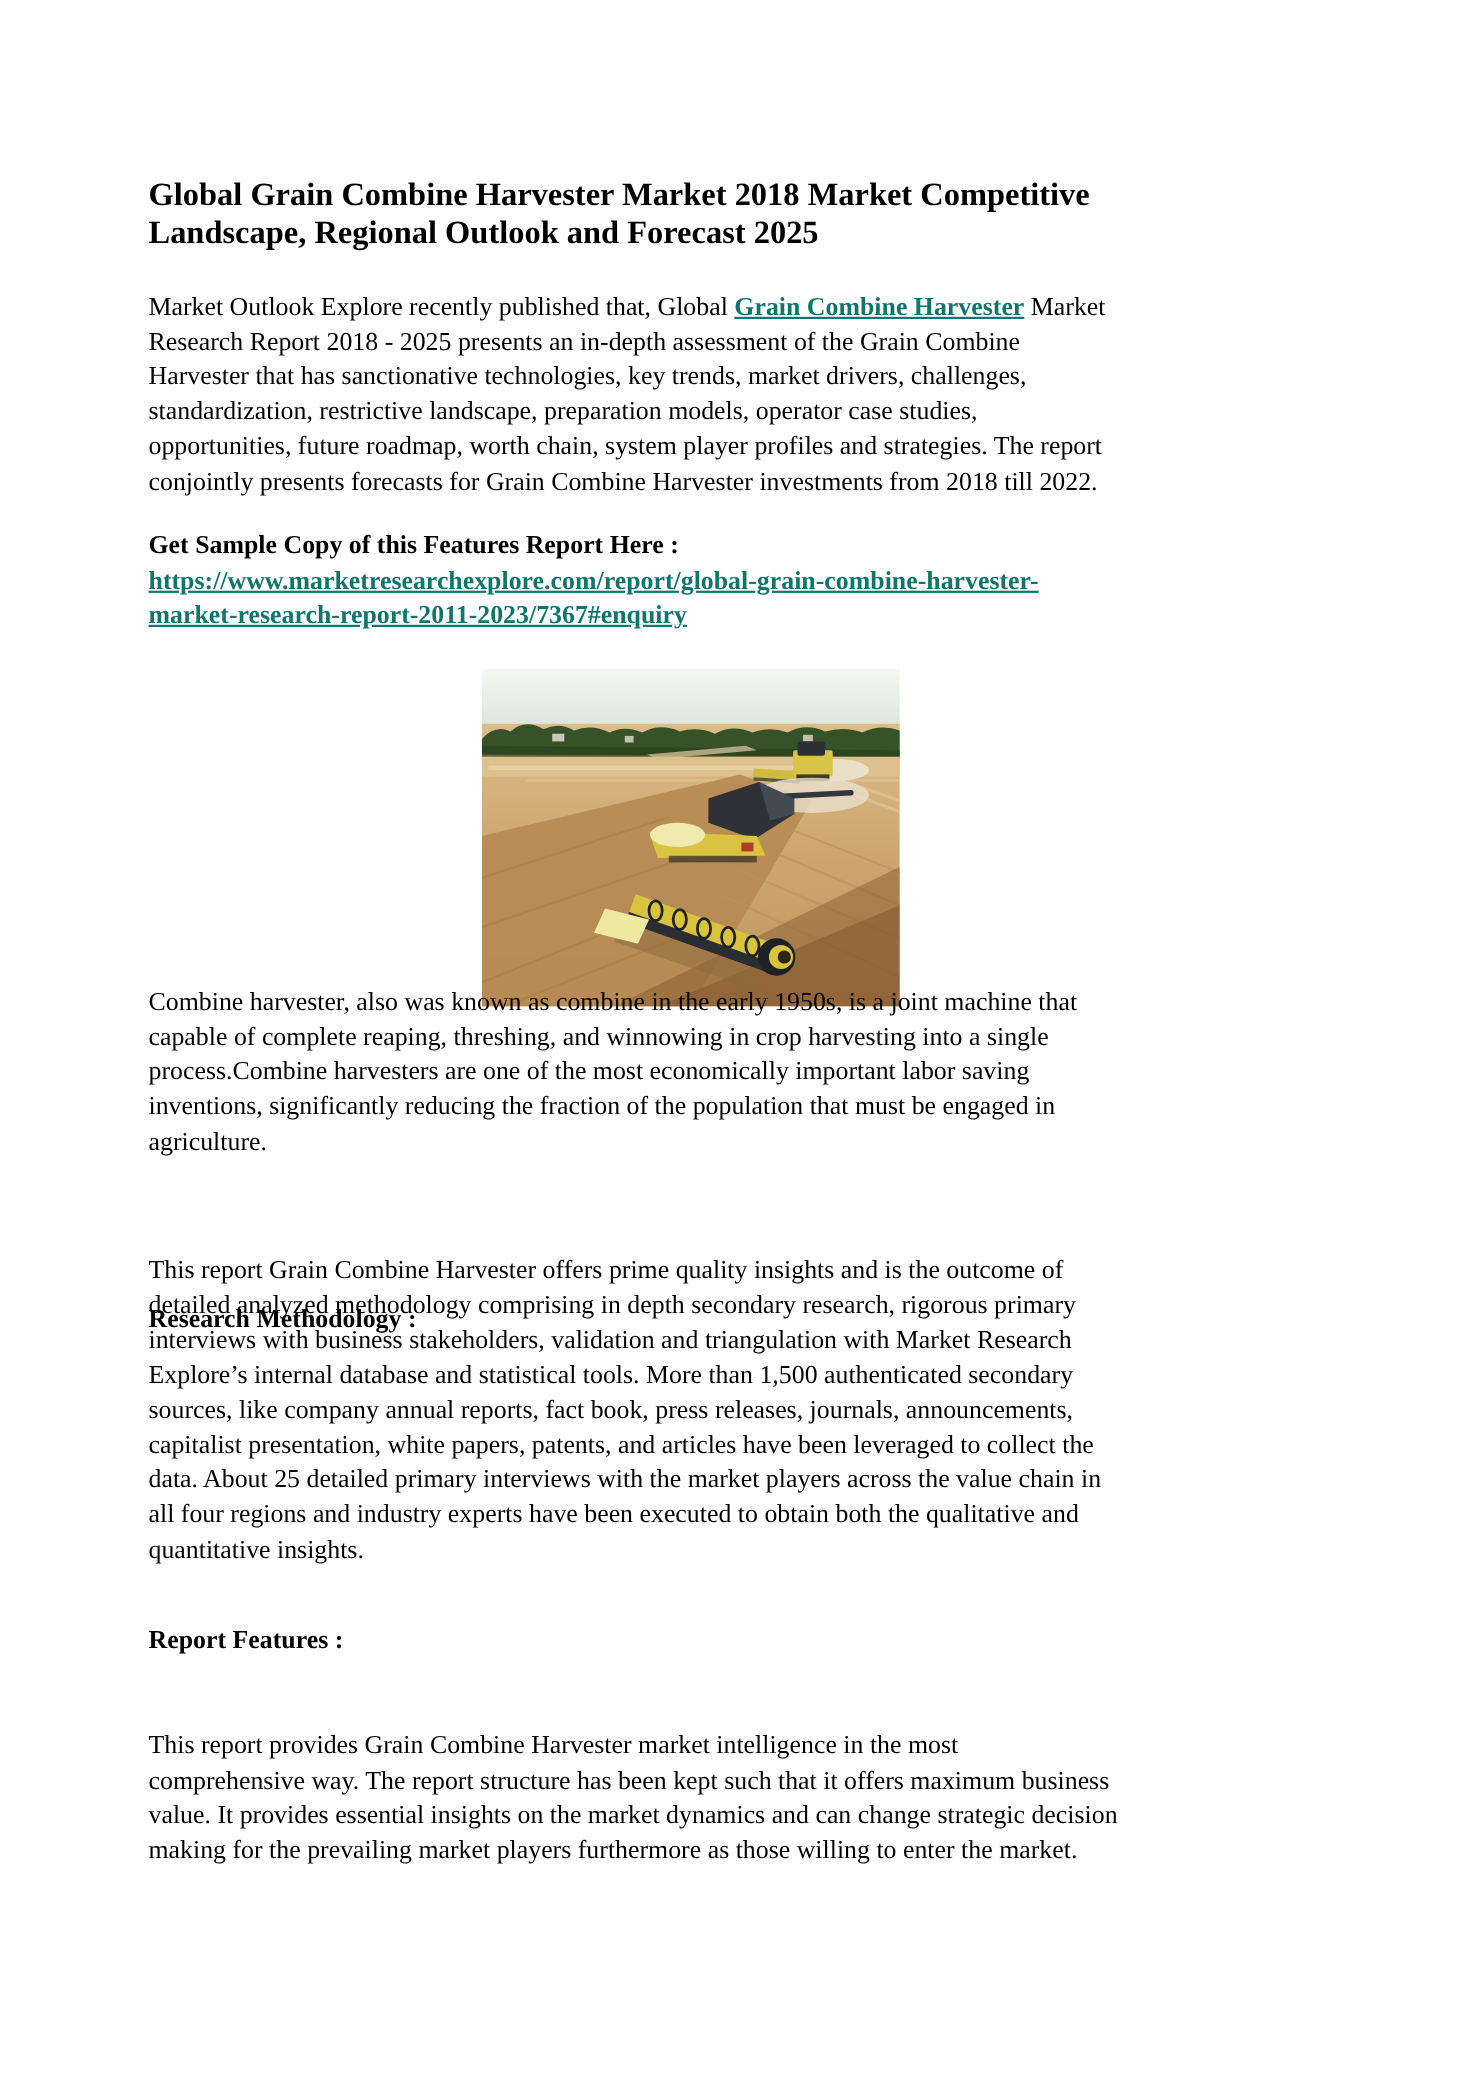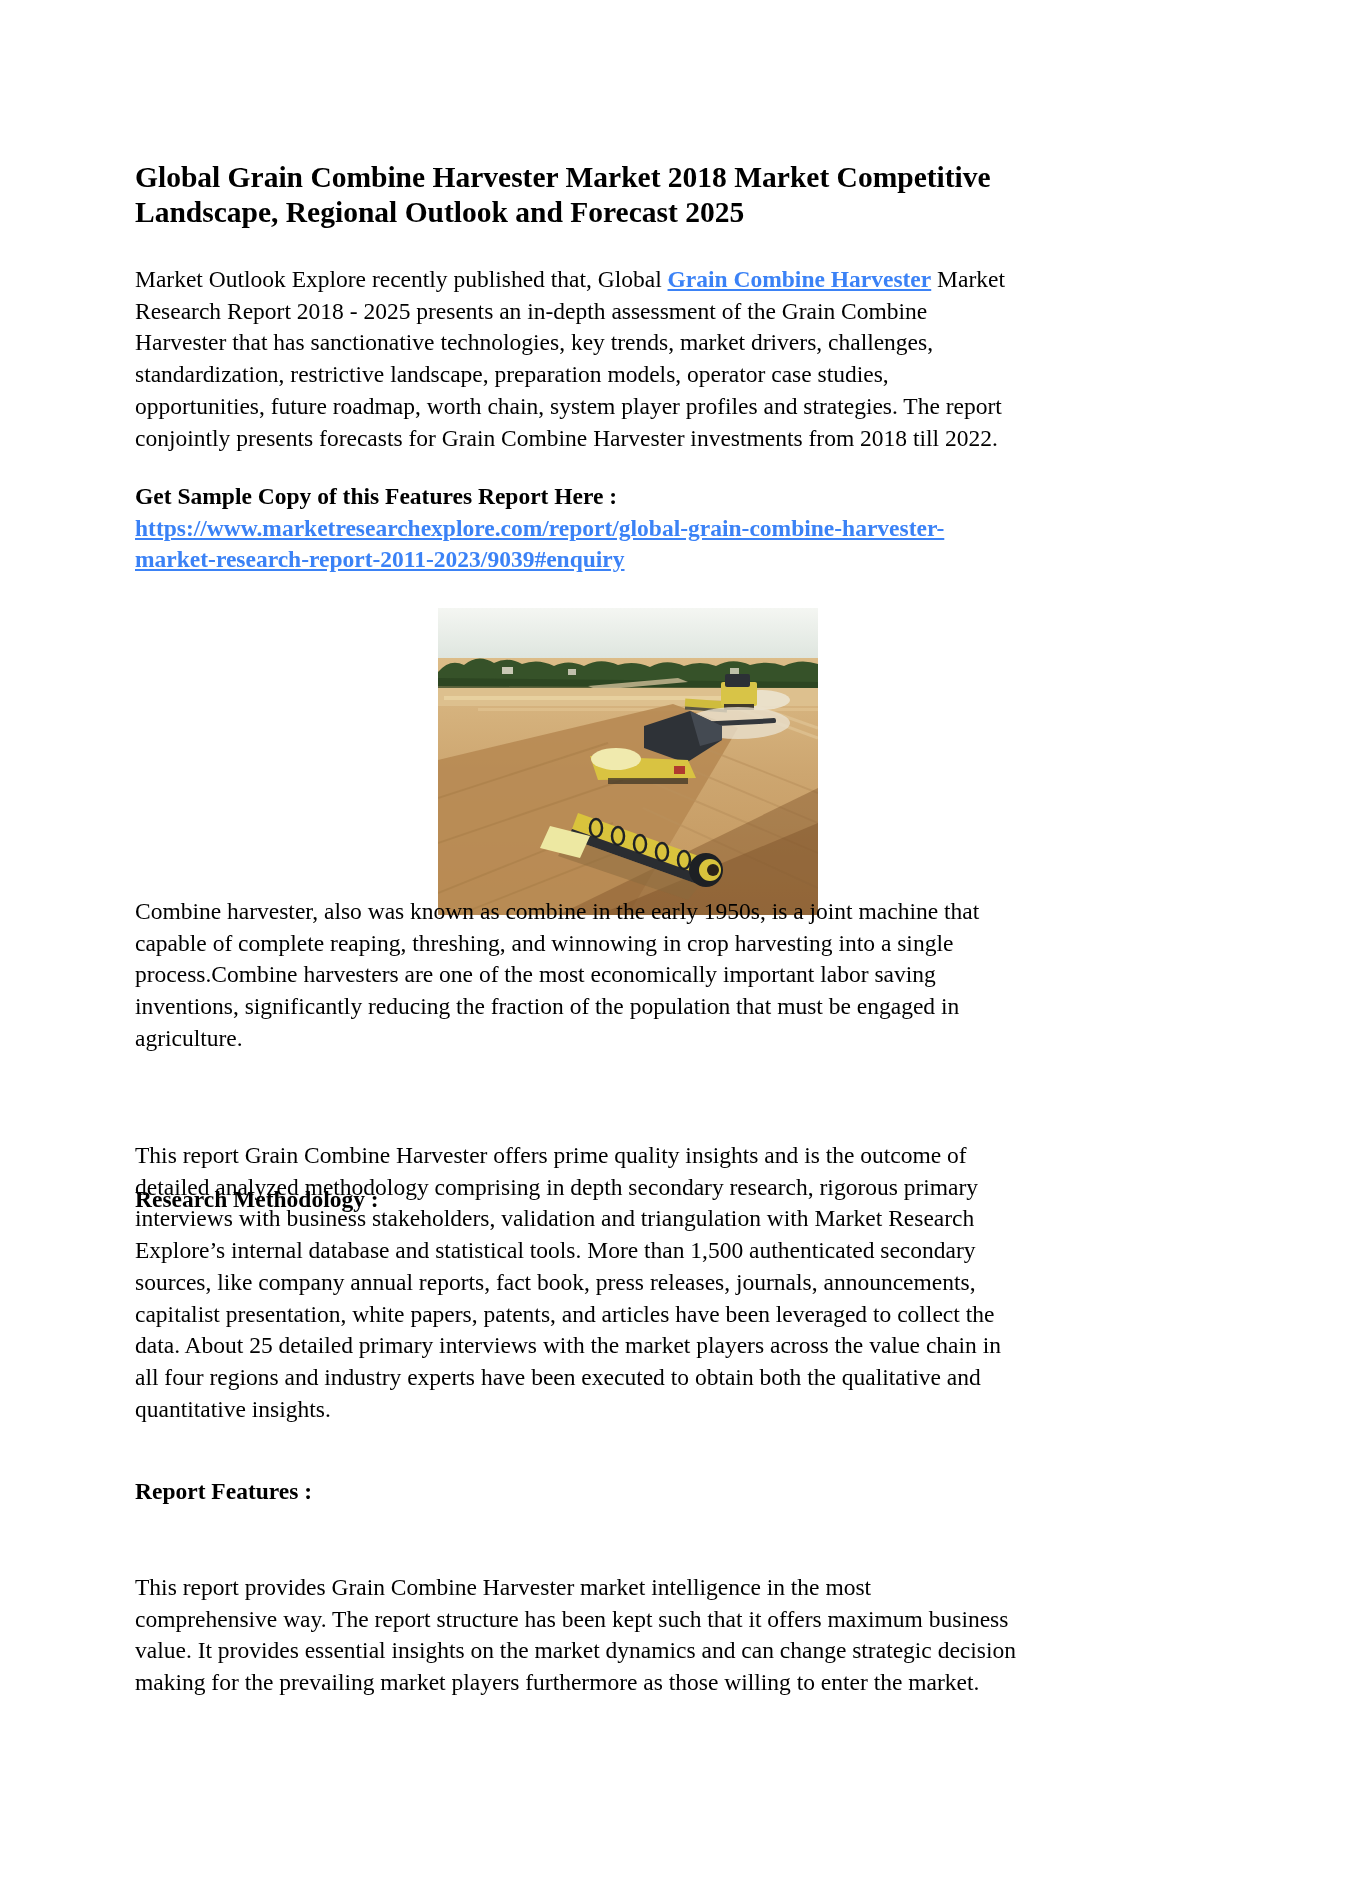--- a/index.html
+++ b/index.html
@@ -13,21 +13,21 @@
   .block {
     position:absolute; left:135px; width:1100px;
     font-size:23.5px; line-height:31.7px;
     white-space:pre-line; text-align:left;
   }
   .title {
     top:160px; font-size:29.5px; line-height:35px; font-weight:700;
   }
   .bold { font-weight:700; }
   .link {
-    color:#3b82f6; font-weight:700; text-decoration:underline;
+    color:#0f766e; font-weight:700; text-decoration:underline;
     white-space:pre-line; cursor:pointer;
   }
   #photo { position:absolute; left:438px; top:608px; width:380px; height:307px; }
   #photo svg { display:block; }
 </style>
 </head>
 <body>
 
 <div class="page">
 
@@ -35,21 +35,21 @@
 Landscape, Regional Outlook and Forecast 2025</h1>
 
   <p class="block" style="top:264px"><span>Market Outlook Explore recently published that, Global </span><a href="#" class="link">Grain Combine Harvester</a><span> Market
 Research Report 2018 - 2025 presents an in-depth assessment of the Grain Combine
 Harvester that has sanctionative technologies, key trends, market drivers, challenges,
 standardization, restrictive landscape, preparation models, operator case studies,
 opportunities, future roadmap, worth chain, system player profiles and strategies. The report
 conjointly presents forecasts for Grain Combine Harvester investments from 2018 till 2022.</span></p>
 
   <div class="block" style="top:481px"><div class="bold">Get Sample Copy of this Features Report Here :</div><a href="#" class="link">https://www.marketresearchexplore.com/report/global-grain-combine-harvester-
-market-research-report-2011-2023/9039#enquiry</a></div>
+market-research-report-2011-2023/7367#enquiry</a></div>
 
   <figure id="photo">
     <svg width="380" height="307" viewBox="0 0 380 307" role="img">
       <defs>
         <linearGradient id="gSky" x1="0" x2="0" y1="0" y2="1">
           <stop offset="0" stop-color="#f4f6f2"></stop>
             <stop offset="1" stop-color="#dbe3dc"></stop>
         </linearGradient>
         <linearGradient id="gField" x1="0" x2="0" y1="0" y2="1">
           <stop offset="0" stop-color="#dcbc88"></stop>

